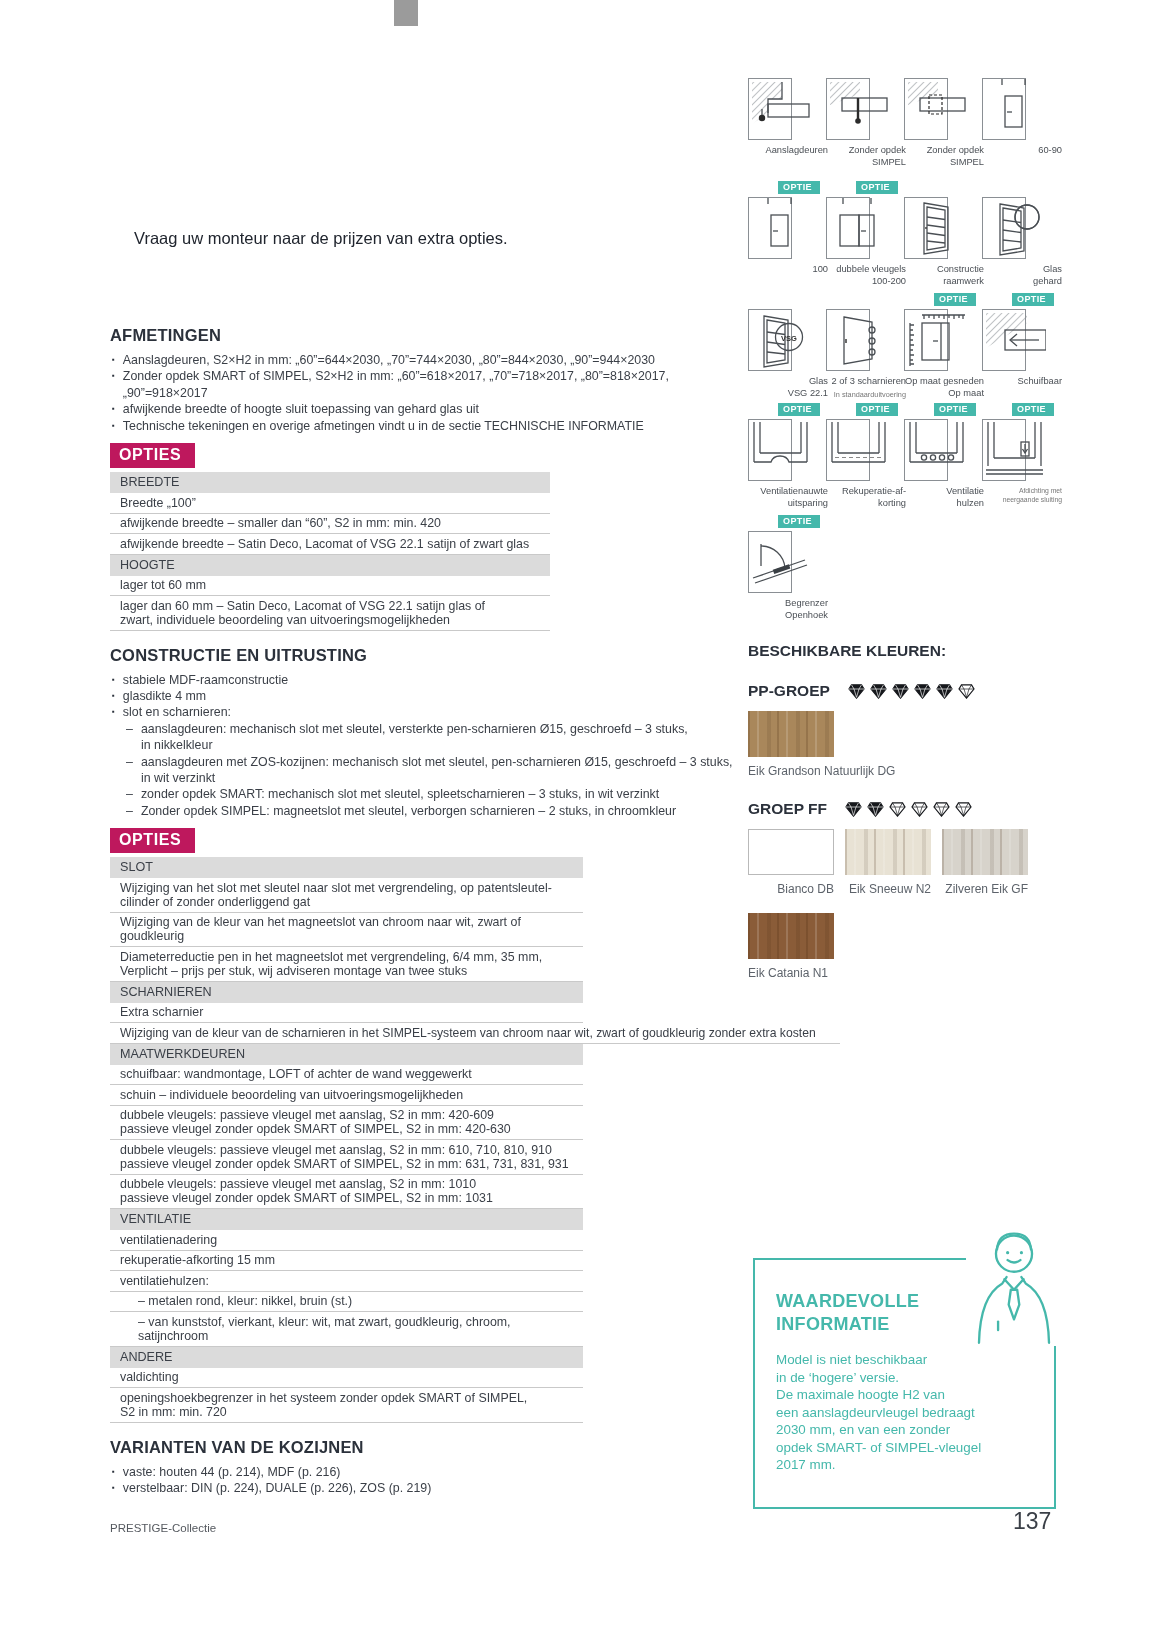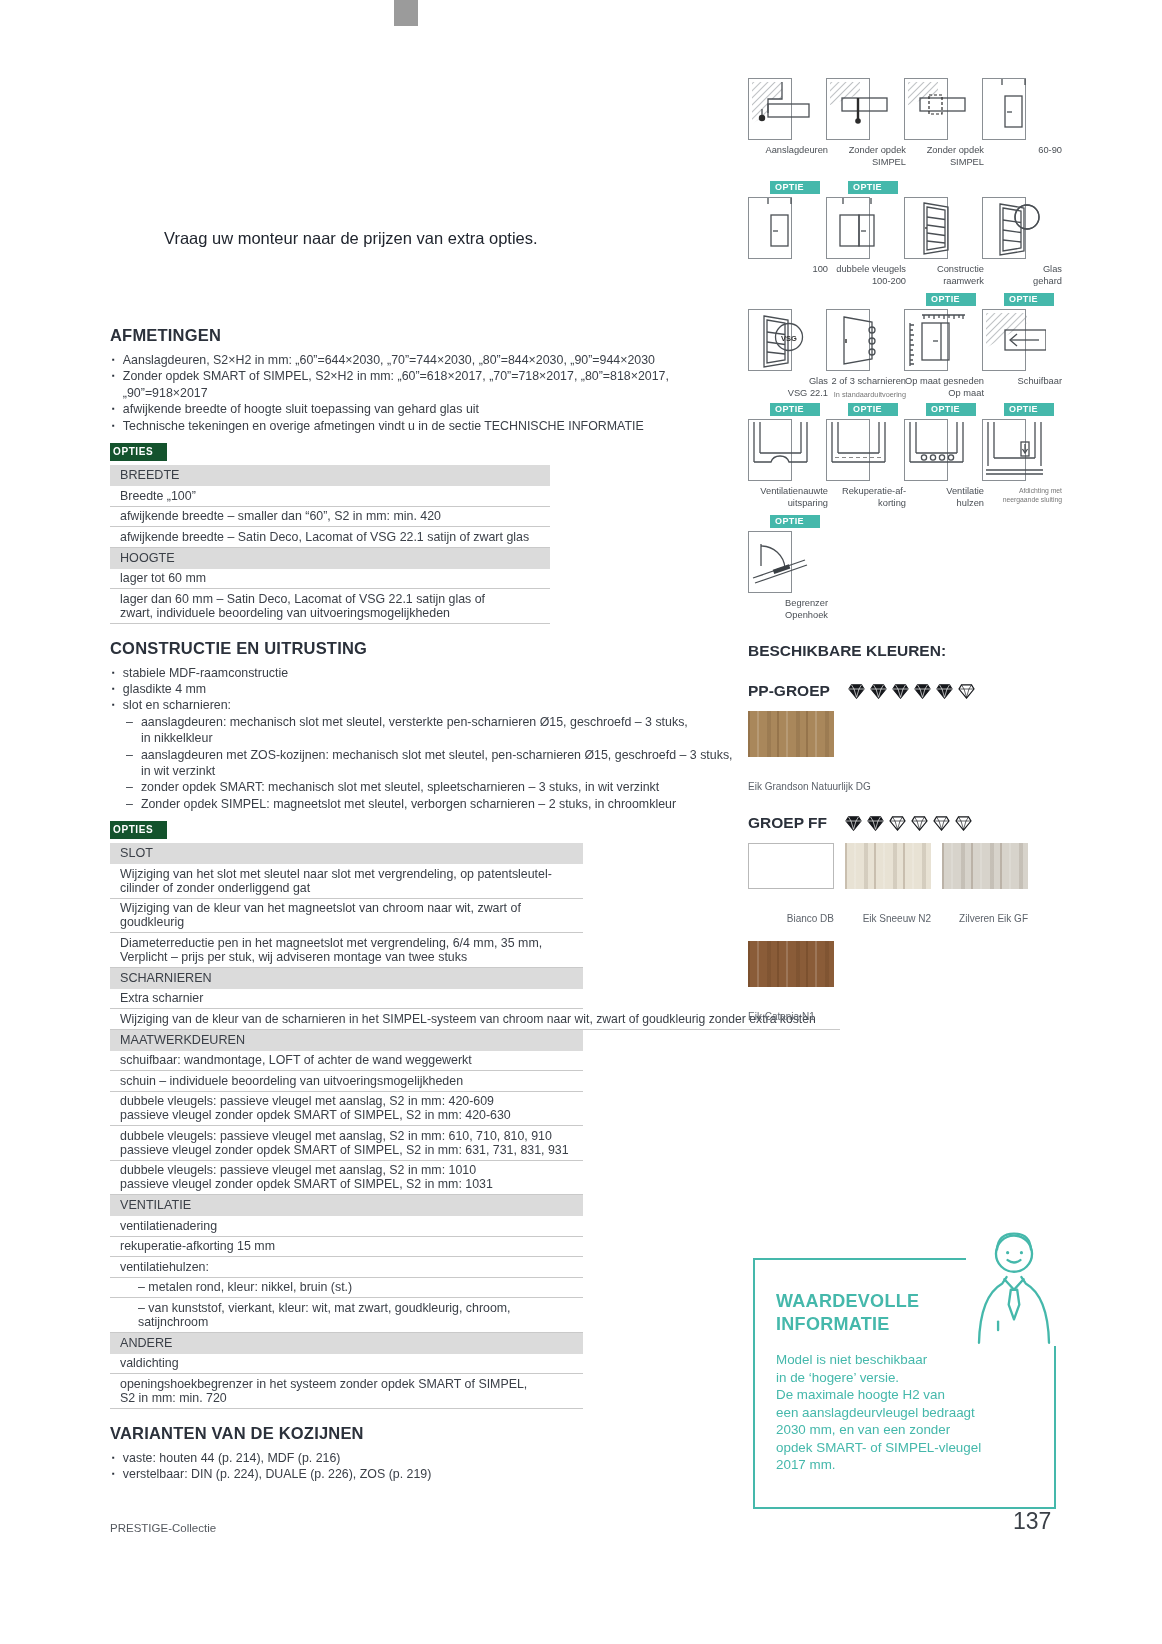--- a/index.html
+++ b/index.html
@@ -1,64 +1,64 @@
 <!DOCTYPE html>
 <html><head>
 <meta charset="utf-8">
 <style>
   html,body{margin:0;padding:0;background:#fff;}
   .page{position:relative;width:1162px;height:1644px;background:#fff;overflow:hidden;
         font-family:"Liberation Sans",sans-serif;color:#3a3f47;}
   .toptab{position:absolute;left:394px;top:0;width:24px;height:26px;background:#9b9b9b;}
-  .intro{position:absolute;left:164px;top:229px;font-size:16.5px;color:#20252e;}
+  .intro{position:absolute;left:134px;top:229px;font-size:16.5px;color:#20252e;}
   
   .leftcol{position:absolute;left:110px;top:326px;width:660px;}
   .h1{font-size:16.5px;font-weight:bold;color:#2b313b;letter-spacing:.2px;margin:0 0 7px 0;}
   .bullets{font-size:12.4px;line-height:16.4px;color:#3a3f47;}
   .bullet{display:flex;}
   .bullet::before{content:"▪";font-size:8px;line-height:16.4px;margin:0 8px 0 2px;color:#2b313b;}
   .bullet span{white-space:pre-line;}
   .subbullet{display:flex;padding-left:16px;}
   .subbullet::before{content:"–";margin:0 8px 0 0;color:#3a3f47;}
   .subbullet span{white-space:pre-line;}
-  .optag{display:inline-block;background:#14532d;color:#fff;font-size:10px;font-weight:bold;
-         letter-spacing:.6px;padding:3px 14px 4px 3px;margin:9px 0 3px 0;}
+  .optag{display:inline-block;background:#be185d;color:#fff;font-size:16px;font-weight:bold;
+         letter-spacing:.6px;padding:3px 14px 4px 9px;margin:9px 0 3px 0;}
   .dtable{margin-top:1px;}
   .t1{width:440px;}
   .t2{width:473px;}
   .thead{background:#dbdbdb;font-size:12.6px;color:#3a3f47;padding:3px 10px 4px 10px;}
   .trow{font-size:12.4px;padding:2.5px 10px 3px 10px;border-bottom:1px solid #c9c9c9;white-space:pre-line;}
   .trow.small{font-size:10.9px;}
   .trow.wide{width:710px;white-space:nowrap;font-size:12.2px;}
   .trow.indent{padding-left:28px;}
   .mt{margin-top:15px;}
   
   .drow{position:absolute;left:748px;display:flex;}
   .dcell{width:72px;margin-right:6px;text-align:right;}
   .dbadge{display:inline-block;background:#45b8ab;color:#fff;font-size:9px;font-weight:bold;
-          letter-spacing:.4px;padding:1px 16px 2px 5px;margin-bottom:3px;}
+          letter-spacing:.4px;padding:1px 8px 2px 5px;margin-bottom:3px;}
   .dbadge.hid{visibility:hidden;}
   .dcard{width:44px;height:62px;border:1.5px solid #8a8f94;background:#fff;box-sizing:border-box;}
   .dcard svg{display:block;width:63px;height:59px;}
   .dlabel{font-size:9.3px;color:#4a4f55;line-height:11.5px;margin-top:5px;white-space:pre-line;width:80px;}
   .dlabel.tiny{font-size:6.8px;color:#777;line-height:9px;}
   .dsub{font-size:7.3px;color:#777;margin-top:2px;width:80px;}
   .ds{stroke:#4a4f54;fill:none;stroke-width:1.3px;}
   
   .kleuren{position:absolute;left:748px;top:642px;width:330px;}
   .k-title{font-size:15.5px;font-weight:bold;color:#2b313b;}
   .k-group{display:flex;align-items:center;margin-top:22px;}
   .k-name{font-size:15.5px;font-weight:bold;color:#2b313b;margin-right:18px;}
   .gems{display:flex;gap:5px;align-items:center;}
   .swatch{width:86px;height:46px;}
   .wood{background-image:
      repeating-linear-gradient(90deg, rgba(60,30,5,.18) 0 2px, rgba(0,0,0,0) 2px 9px,
        rgba(255,255,255,.16) 9px 11px, rgba(0,0,0,0) 11px 19px, rgba(40,20,0,.10) 19px 23px, rgba(0,0,0,0) 23px 29px);}
   .plain{border:1px solid #b9b9b9;box-sizing:border-box;}
-  .s-label{font-size:10px;color:#5d636b;margin-top:24px;}
+  .s-label{font-size:12px;color:#5d636b;margin-top:7px;}
   .sw1{margin-top:11px;}
   .swatch-row{display:flex;margin-top:11px;text-align:right;}
   .swatch-col{margin-right:11px;}
   .swatch-col:last-child{margin-right:0;}
   .cat{margin-top:17px;}
   
   .infobox{position:absolute;left:753px;top:1258px;width:303px;height:251px;border:2px solid #45b8ab;
            box-sizing:border-box;padding:30px 10px 0 21px;}
   .ib-title{color:#45b8ab;font-size:18px;font-weight:bold;line-height:23px;letter-spacing:.3px;white-space:pre-line;}
   .ib-body{color:#45b8ab;font-size:13.4px;line-height:17.5px;margin-top:15px;white-space:pre-line;}

